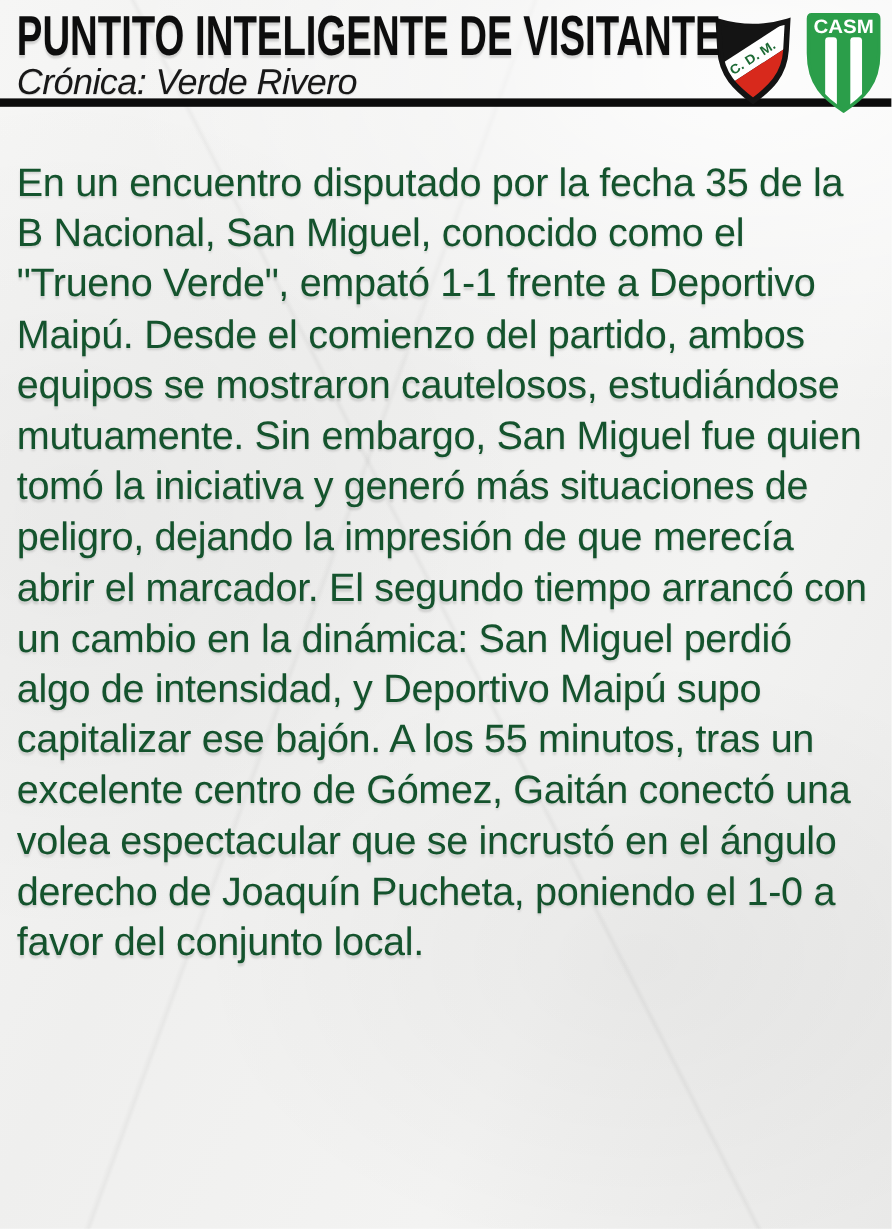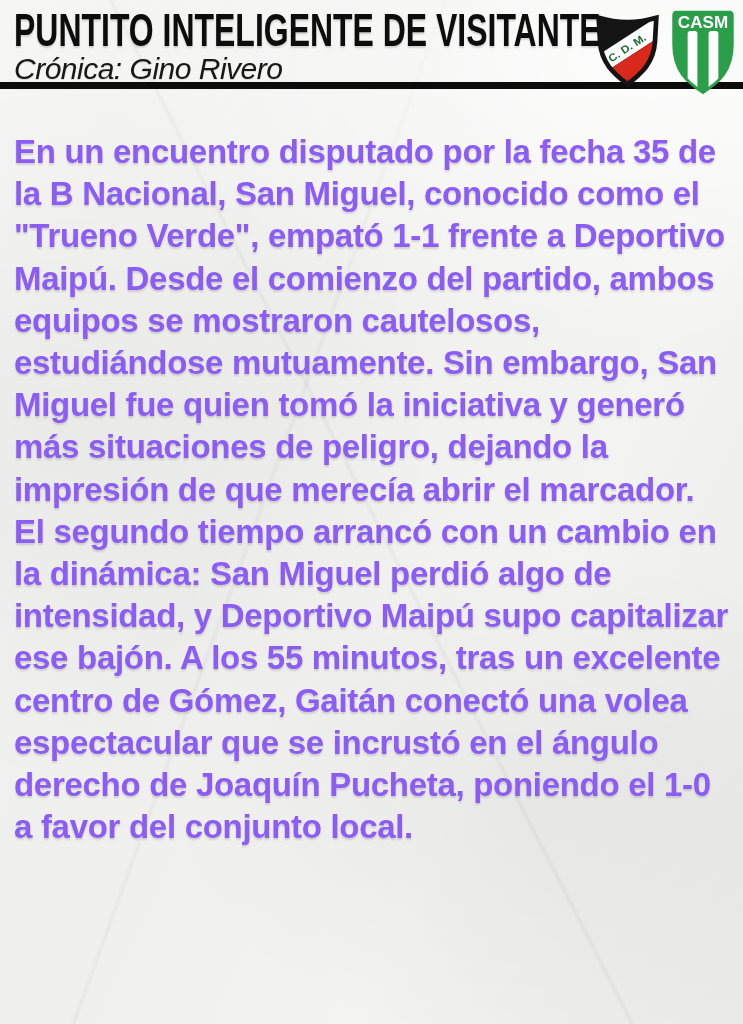--- a/index.html
+++ b/index.html
@@ -64,33 +64,33 @@
   .divider {
     height: 7px;
     width: 100%;
     background: #0c0c0c;
   }
 
   .article {
     padding: 9px 14px 0 14px;
     font-size: 33px;
     line-height: 42.2px;
-    font-weight: bold;
+    font-weight: normal;
     letter-spacing: -0.3px;
-    color: #8b5cf6;
+    color: #14532d;
     text-shadow: 0 2px 2px rgba(0,0,0,0.14);
   }
 </style>
 </head>
 <body>
 
 <div class="header">
   <div class="title-block">
     <h1 class="page-title">PUNTITO INTELIGENTE DE VISITANTE</h1>
-    <p class="page-subtitle">Crónica: Gino Rivero</p>
+    <p class="page-subtitle">Crónica: Verde Rivero</p>
   </div>
 
   <div class="logos">
 
     <svg width="67" height="80" viewBox="0 0 100 118" aria-hidden="true">
       <defs>
         <clipPath id="cdmClip">
           <path d="M7 14 Q50 27 93 14 L91 50 C89 81 71 97 50 113 C29 97 11 81 9 50 Z"></path>
         </clipPath>
       </defs>

